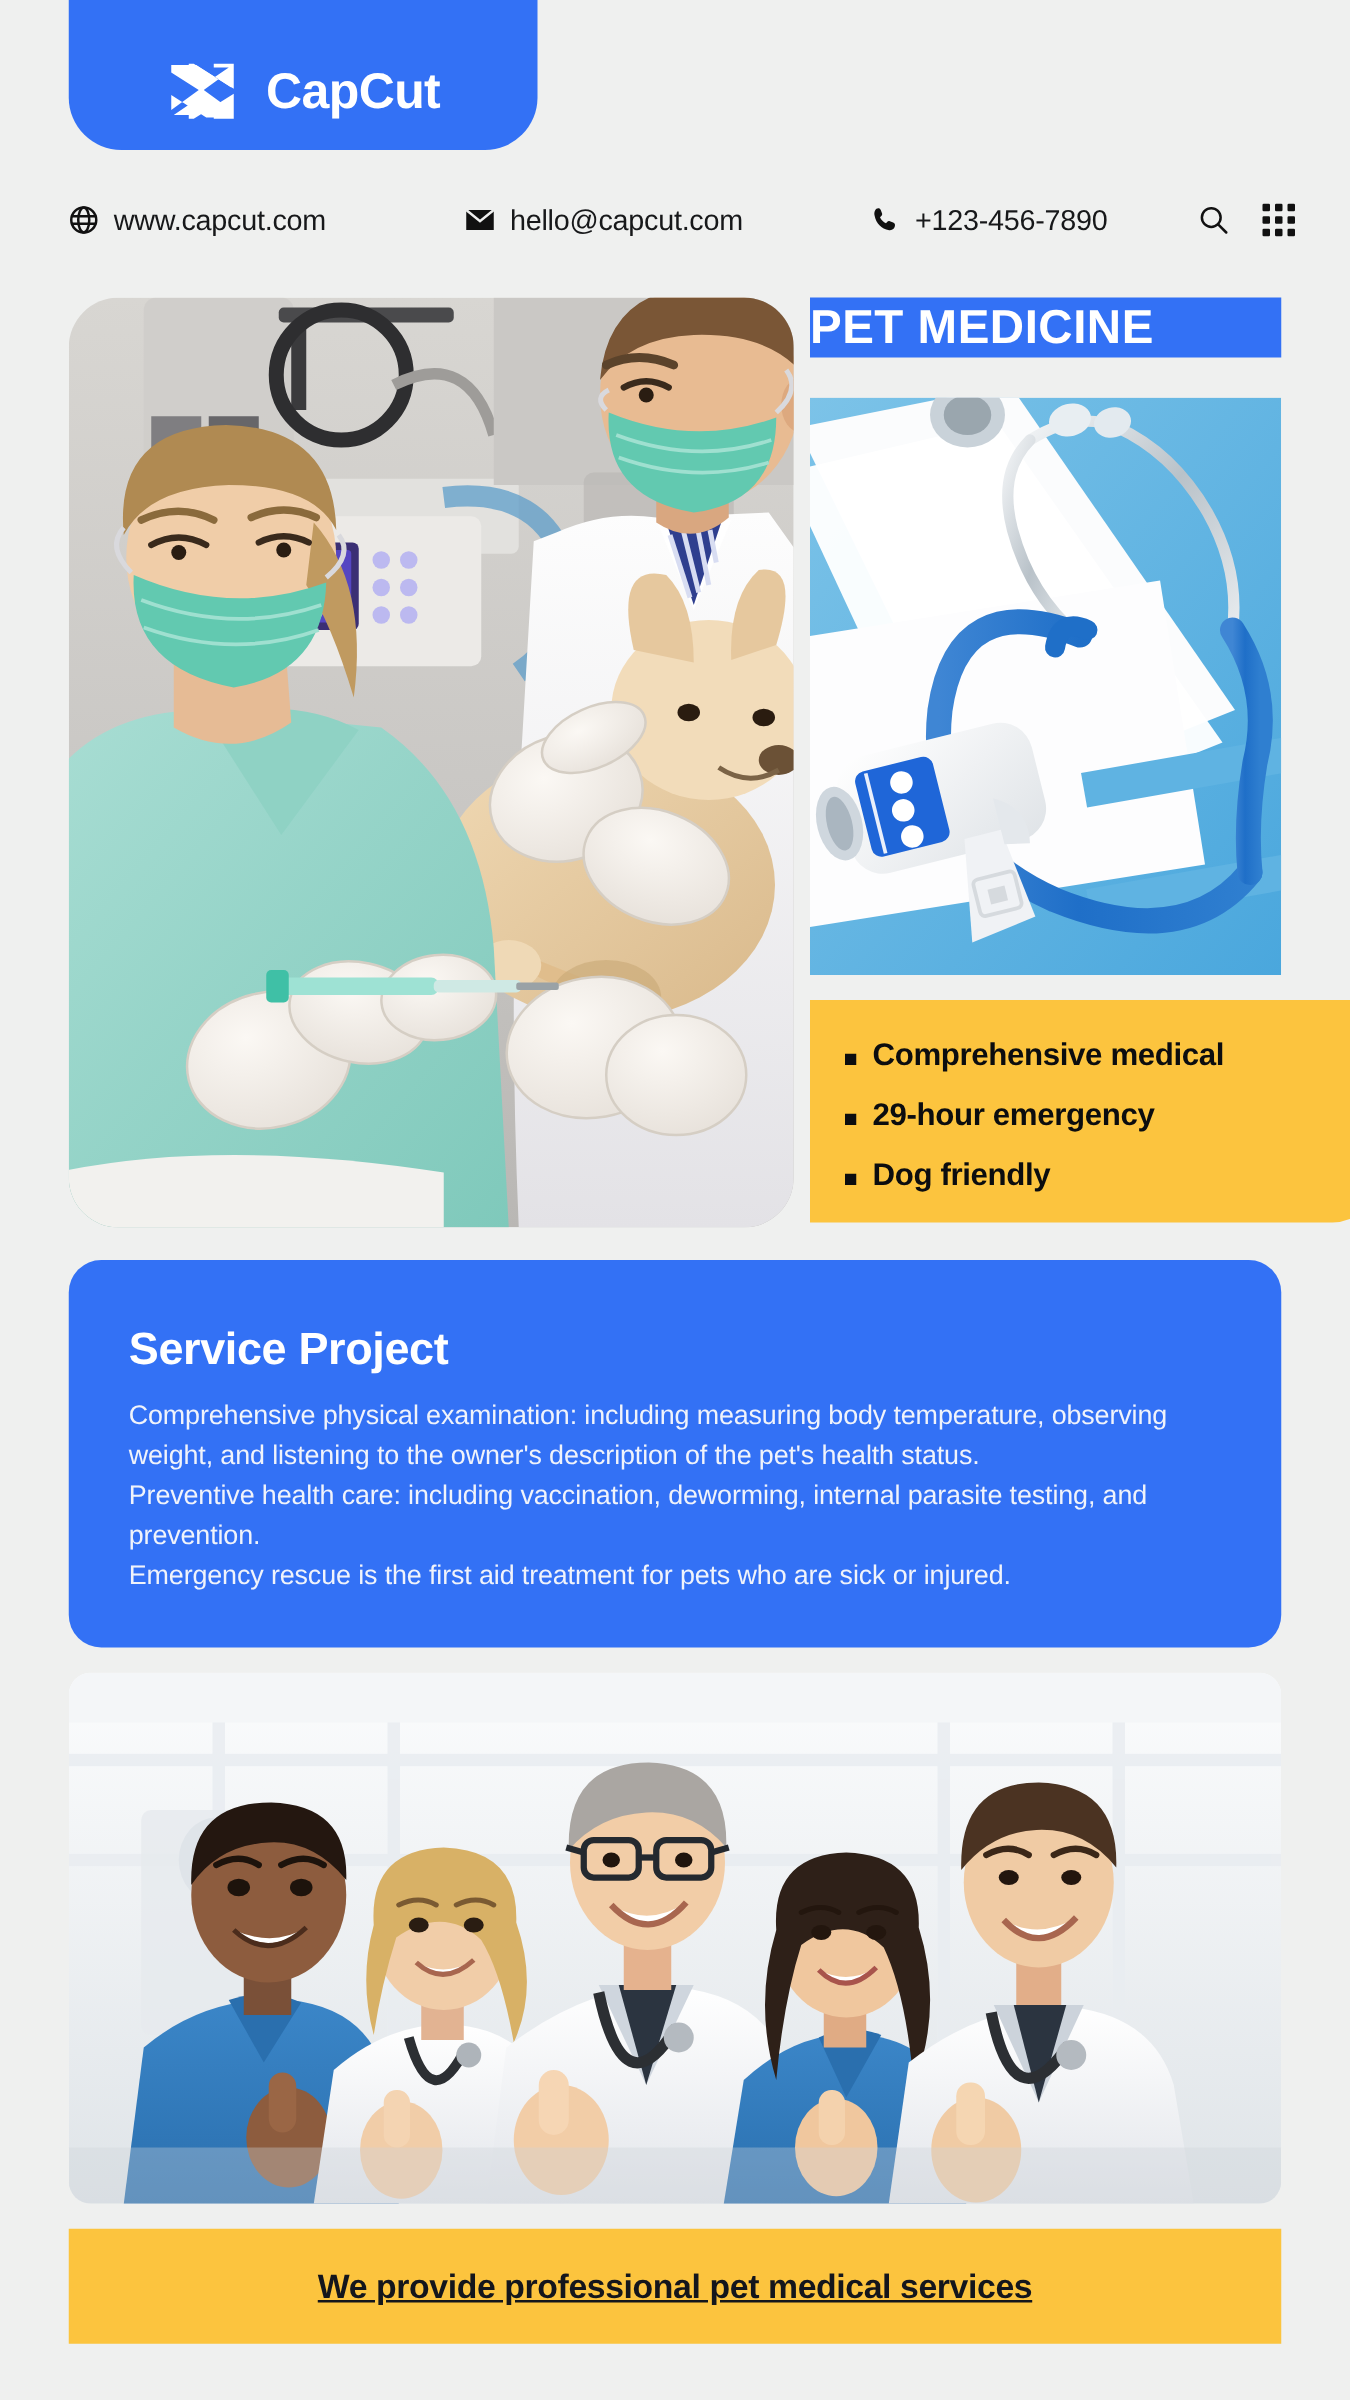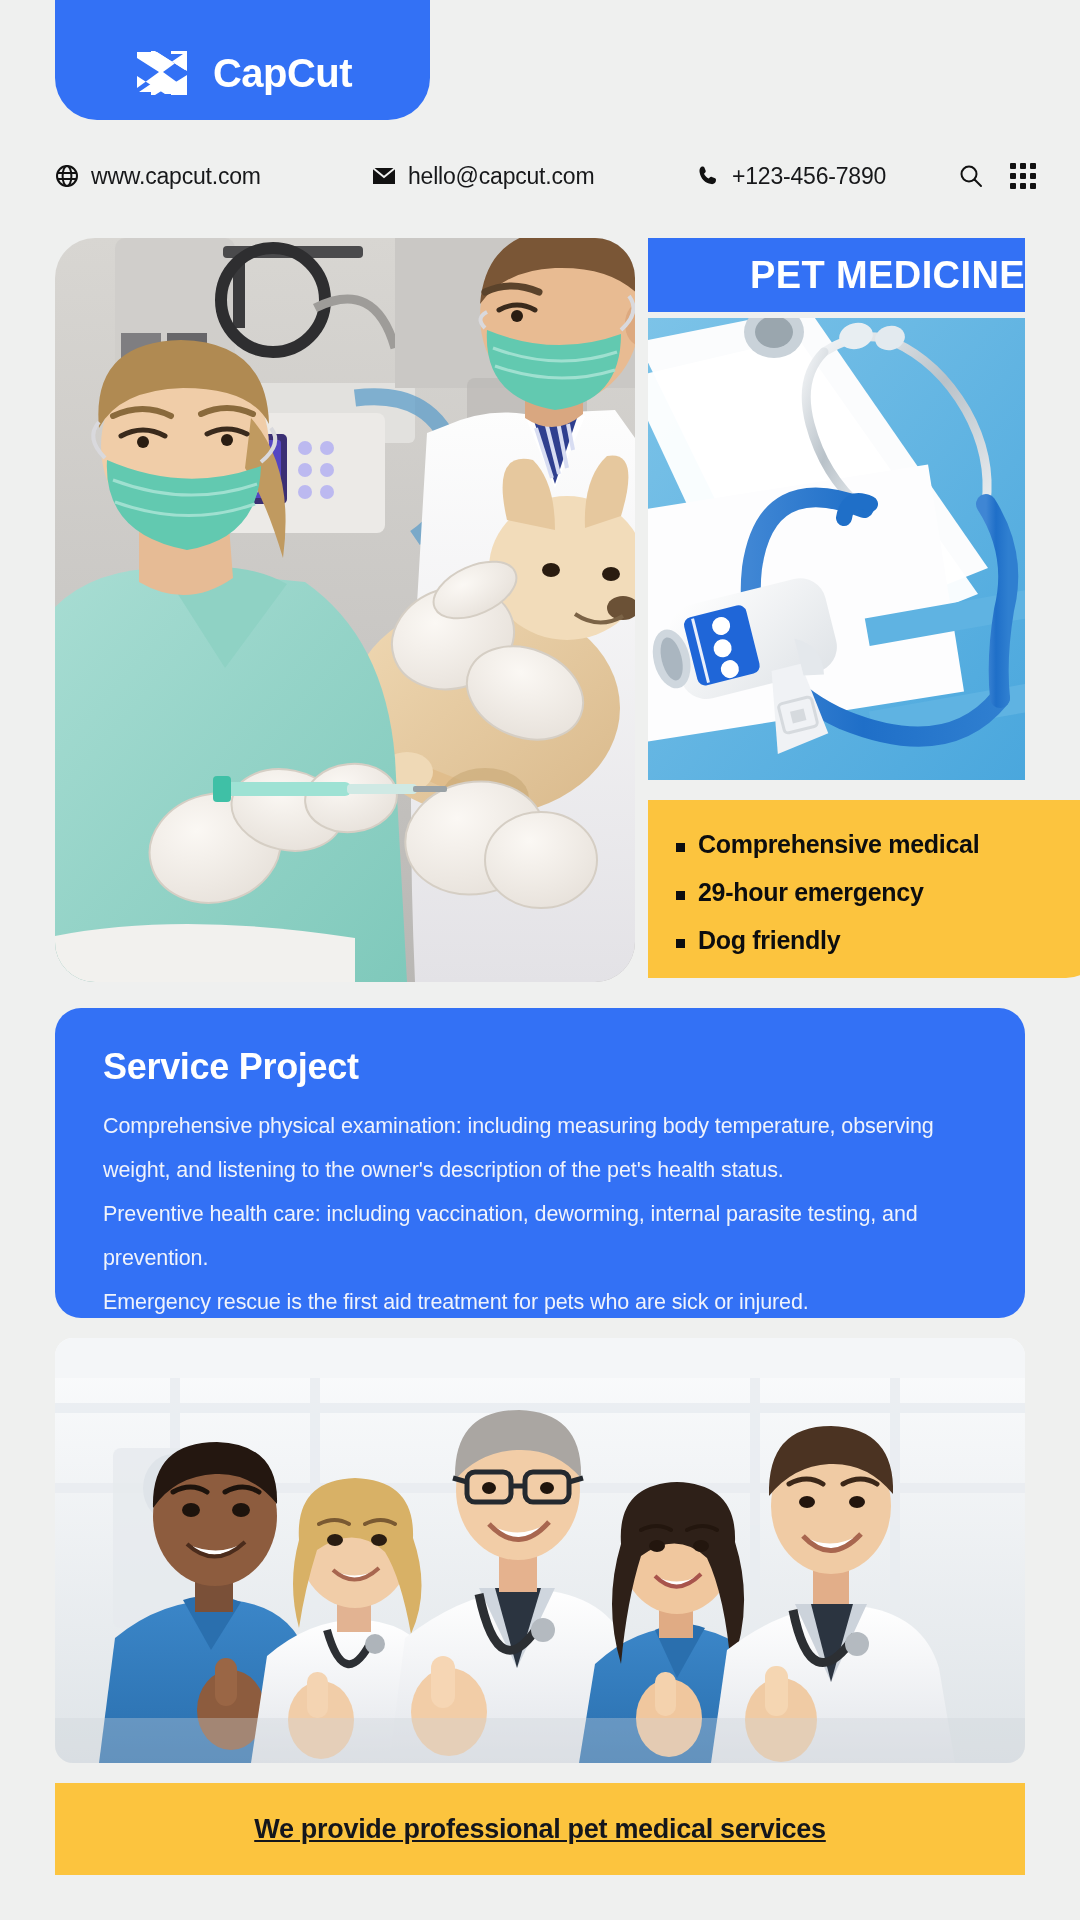--- a/index.html
+++ b/index.html
@@ -50,23 +50,23 @@
   .hero-photo {
     position:absolute; left:55px; top:238px;
     width:580px; height:744px;
     border-radius:40px;
     overflow:hidden;
   }
 
   
   .pet-title {
     position:absolute; left:648px; top:238px;
-    width:377px; height:74px;
+    width:377px; height:48px;
     background:#3371f5;
-    display:flex; align-items:center; padding-left:26px;justify-content:flex-end;
+    display:flex; align-items:center; 
   }
   .pet-title span {
     color:#fff; font-size:38px; font-weight:700; letter-spacing:0.4px;
   }
   .equip-photo {
     position:absolute; left:648px; top:318px;
     width:377px; height:462px; overflow:hidden;
   }
   .feature-box {
     position:absolute; left:648px; top:800px;
@@ -82,28 +82,28 @@
     margin-bottom:19px; letter-spacing:-0.3px; white-space:nowrap;
   }
   .bullet { width:9px; height:9px; background:#0c0d0f; flex:none; margin-top:13px; }
 
   
   .service-box {
     position:absolute; left:55px; top:1008px;
     width:970px; height:310px;
     background:#3371f5;
     border-radius:26px;
-    padding:38px 46px 0 48px;
+    padding:50px 46px 0 48px;
   }
   .service-title {
     color:#fff; font-size:36px; font-weight:700; letter-spacing:-0.3px;
     margin-bottom:16px;
   }
   .service-body p {
-    color:#f0f3fb; font-size:21.5px; line-height:44px; letter-spacing:-0.1px;
+    color:#f0f3fb; font-size:21.5px; line-height:32px; letter-spacing:-0.1px;
   }
 
   
   .team-photo {
     position:absolute; left:55px; top:1338px;
     width:970px; height:425px;
     border-radius:18px; overflow:hidden;
   }
 
   

